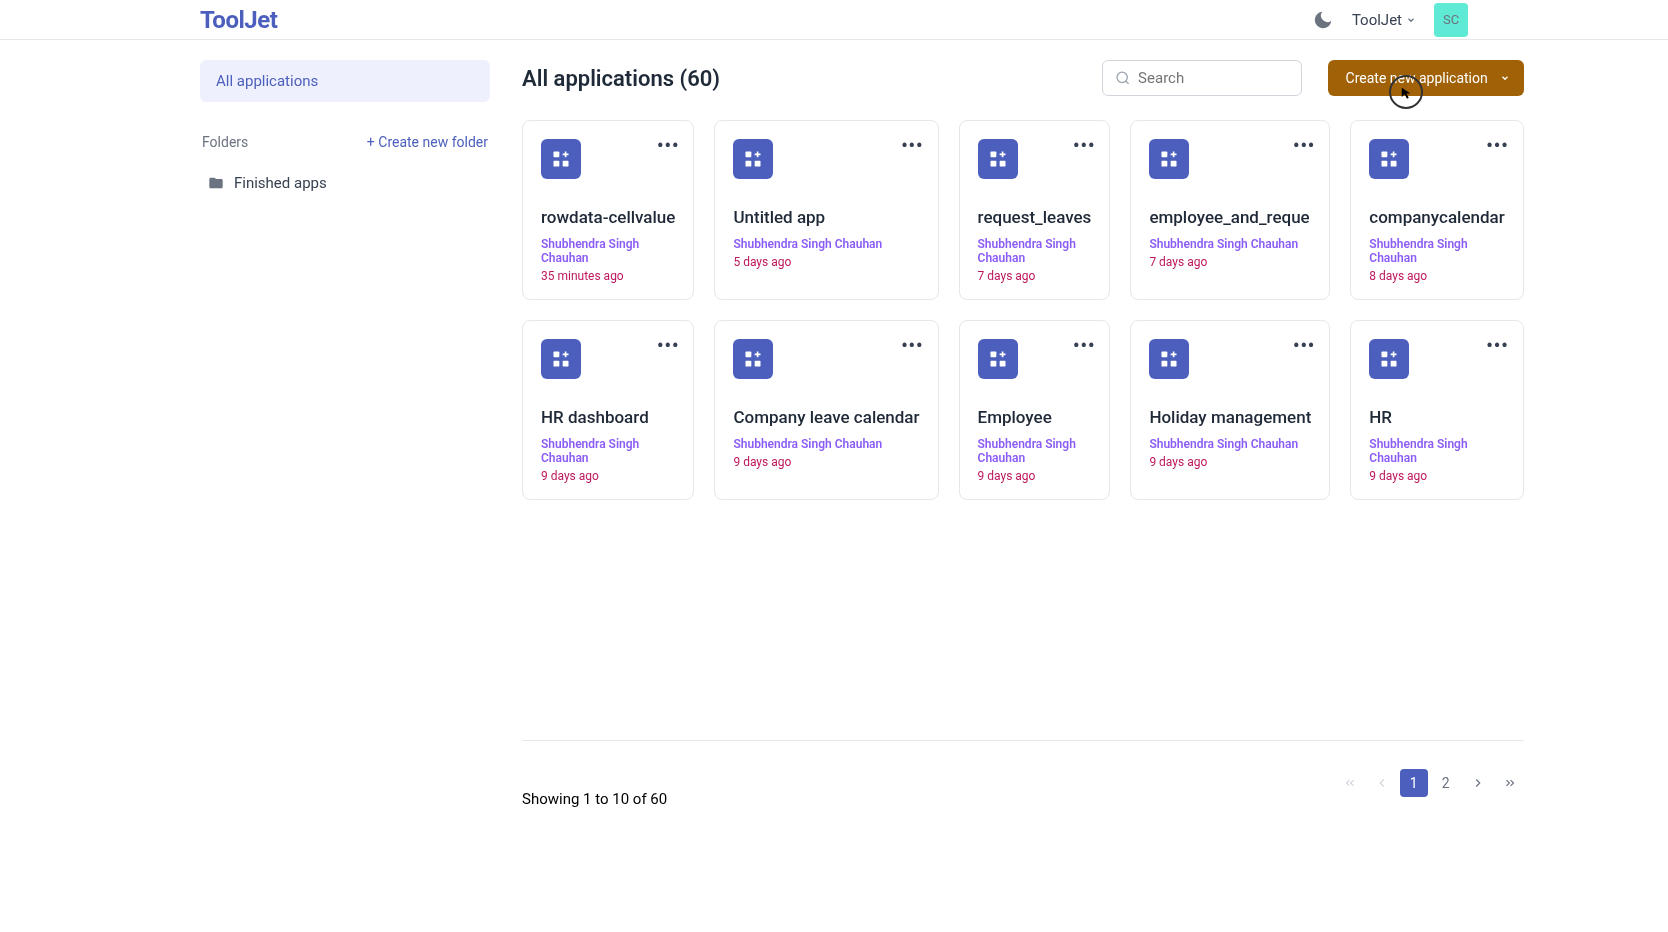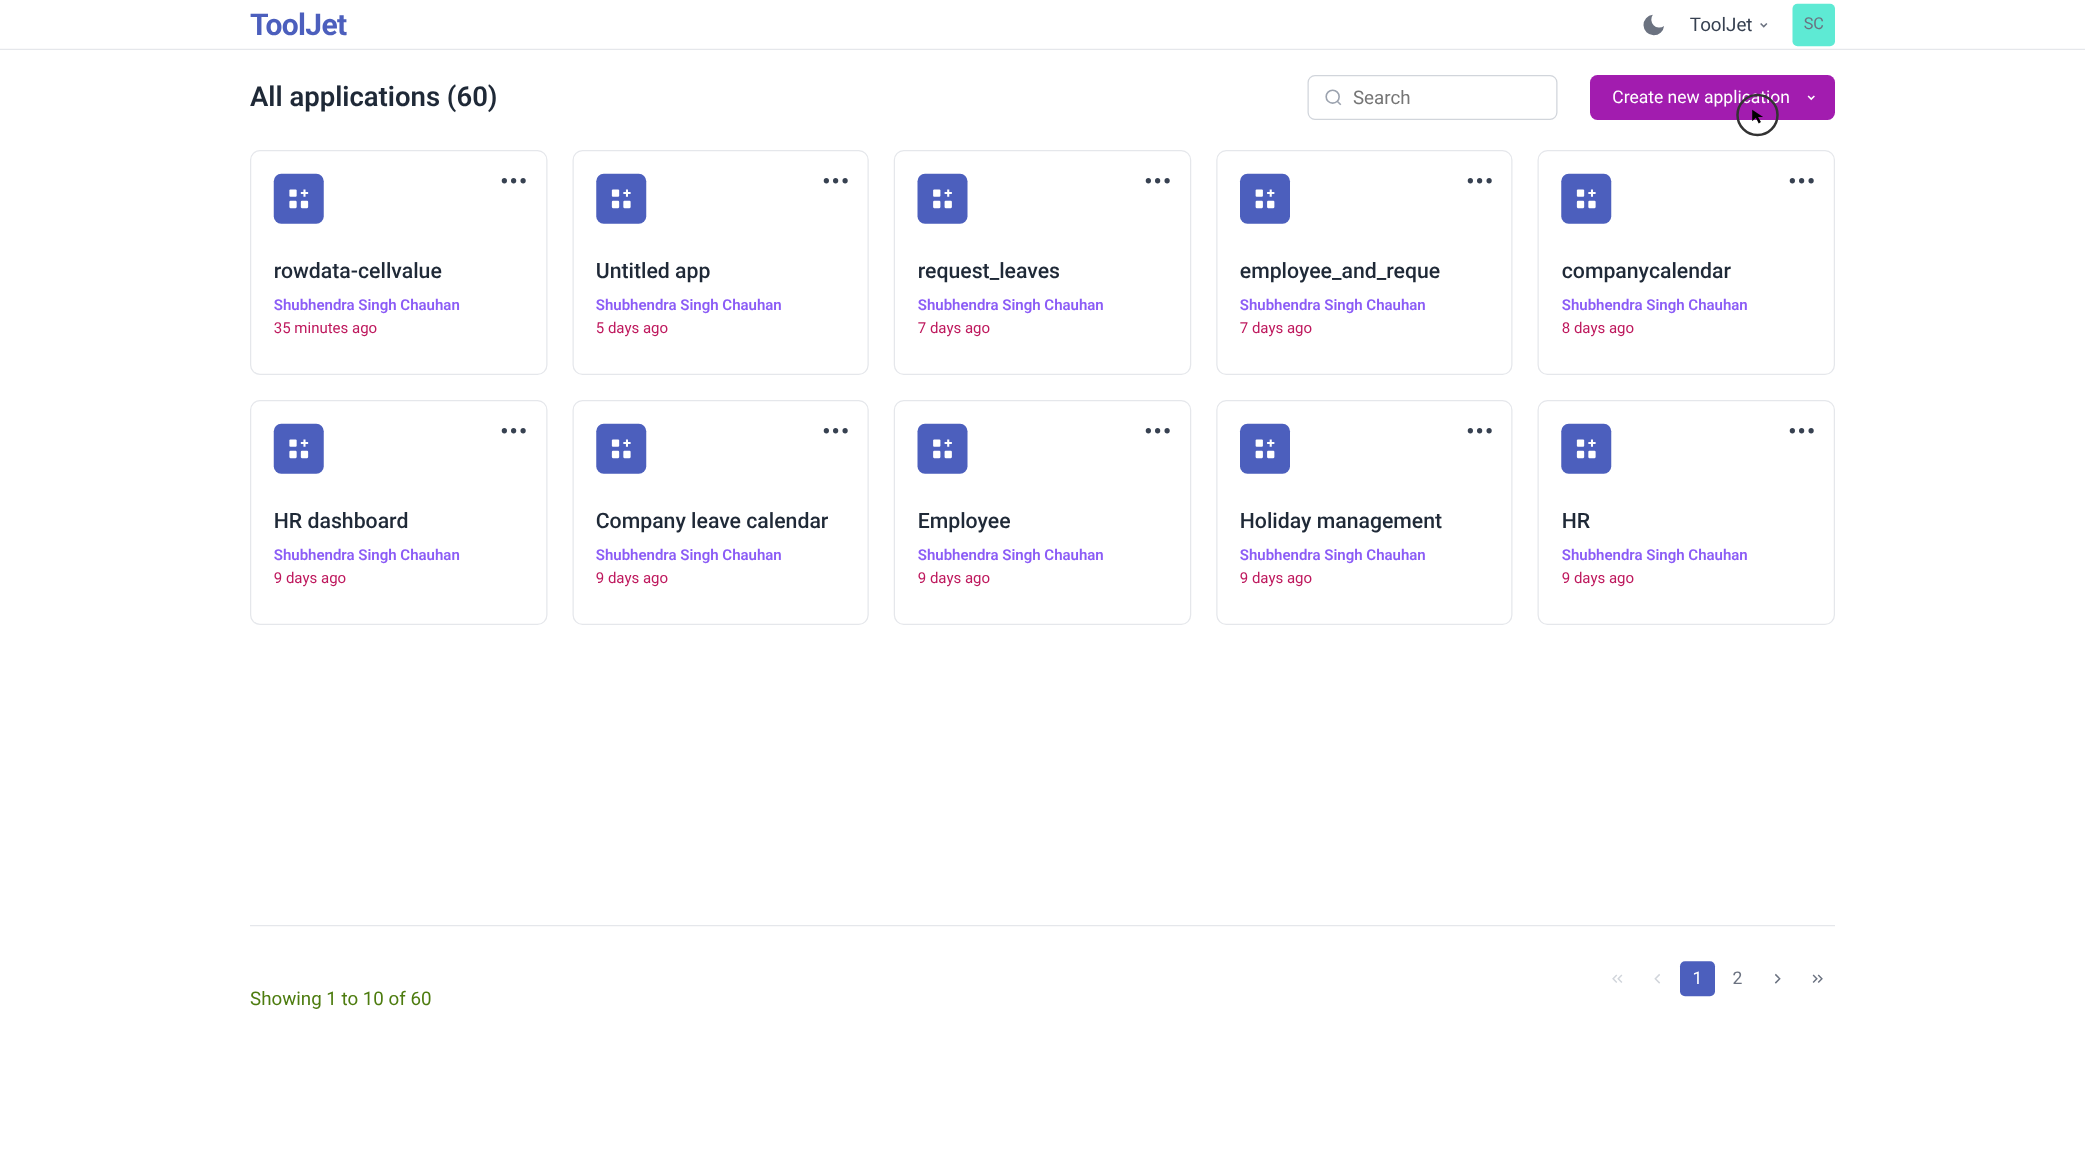--- a/index.html
+++ b/index.html
@@ -150,21 +150,21 @@
     
     .search-box input {
       border: none;
       outline: none;
       margin-left: 8px;
       font-size: 15px;
       width: 100%;
     }
     
     .create-app-btn {
-      background: #a21caf;
+      background: #a16207;
       color: #fff;
       border: none;
       border-radius: 6px;
       padding: 9px 36px 9px 18px;
       font-size: 14px;
       cursor: pointer;
       display: flex;
       align-items: center;
       position: relative;
     }
@@ -235,21 +235,21 @@
       display: flex;
       justify-content: space-between;
       align-items: center;
       margin-top: 240px;
       padding-top: 16px;
       border-top: 1px solid #e5e7eb;
     }
     
     .showing-text {
       font-size: 15px;
-      color: #4d7c0f;
+      color: #000000;
       margin-top: 33px;
     }
     
     .pagination {
       display: flex;
       align-items: center;
       gap: 4px;
     }
     
     .page-btn {
@@ -309,20 +309,33 @@
       <span>ToolJet</span>
       <svg width="10" height="10" viewBox="0 0 24 24" fill="none" stroke="#6b7280" stroke-width="3">
         <polyline points="6 9 12 15 18 9"></polyline>
       </svg>
     </div>
     <div class="avatar">SC</div>
   </div>
 </div>
 
 <div class="main-container">
+  <div class="sidebar">
+    <div class="sidebar-item active">All applications</div>
+    <div class="folders-header">
+      <span class="folders-label">Folders</span>
+      <span class="create-folder">+ Create new folder</span>
+    </div>
+    <div class="folder-item">
+      <svg width="16" height="16" viewBox="0 0 24 24" fill="#6b7280">
+        <path d="M20 6h-8l-2-2H4c-1.1 0-2 .9-2 2v12c0 1.1.9 2 2 2h16c1.1 0 2-.9 2-2V8c0-1.1-.9-2-2-2z"></path>
+      </svg>
+      <span>Finished apps</span>
+    </div>
+  </div>
 
   <div class="content">
     <div class="content-header">
       <h1 class="page-title">All applications (60)</h1>
       <div class="header-actions">
         <div class="search-box">
           <svg width="18" height="18" viewBox="0 0 24 24" fill="none" stroke="#9ca3af" stroke-width="2">
             <circle cx="11" cy="11" r="8"></circle>
             <line x1="21" y1="21" x2="16.65" y2="16.65"></line>
           </svg>

